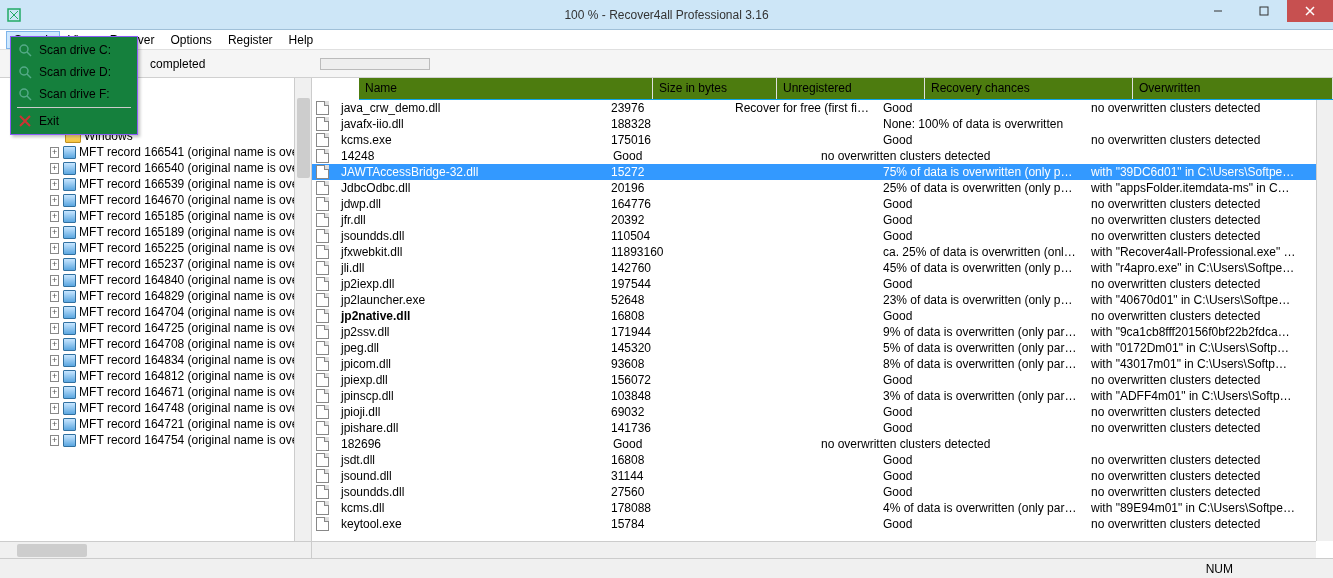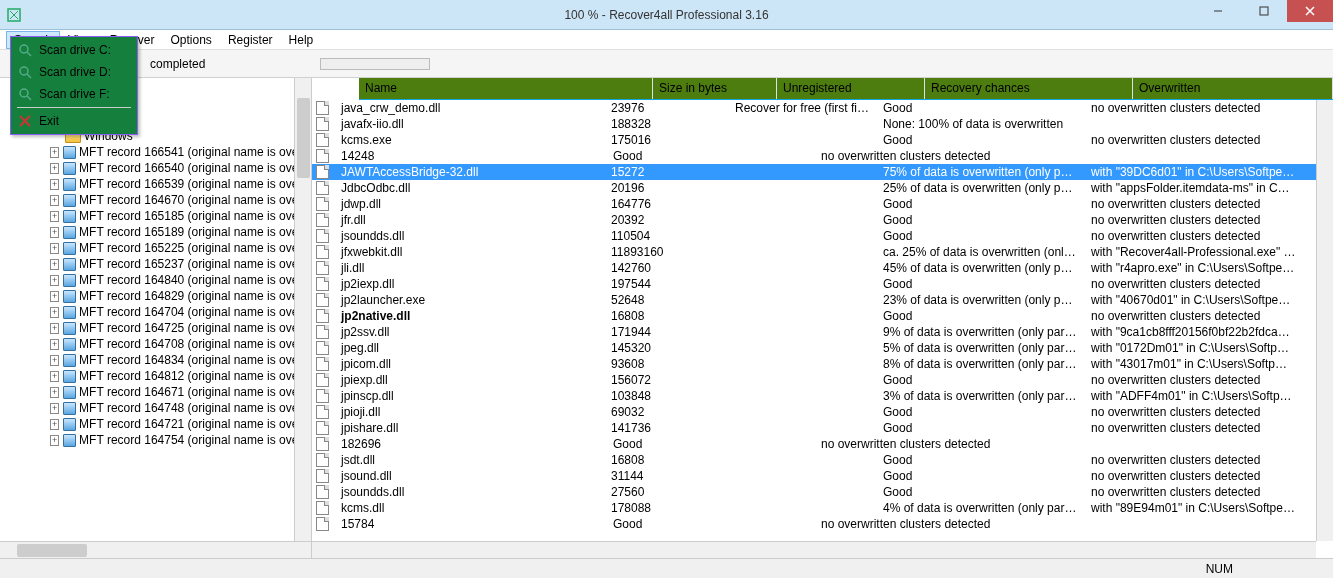--- a/index.html
+++ b/index.html
@@ -520,20 +520,21 @@
           <span class="cell" style="width: 270px;">kcms.dll</span>
           <span class="cell col-size">178088</span>
           <span class="cell col-unreg"></span>
           <span class="cell col-rec">4% of data is overwritten (only parti…</span>
           <span class="cell col-over">with "89E94m01" in C:\Users\Softpe…</span>
         </div>
         <div class="list-row">
           <span class="ficon">
             <div class="file-icn"></div>
           </span>
+          <span class="cell" style="width: 270px;">keytool.exe</span>
           <span class="cell col-size">15784</span>
           <span class="cell col-unreg"></span>
           <span class="cell col-rec">Good</span>
           <span class="cell col-over">no overwritten clusters detected</span>
         </div>
       </div>
     <div class="vscroll-l"></div>
     <div class="hscroll-l"></div>
   </div>
 </div>

